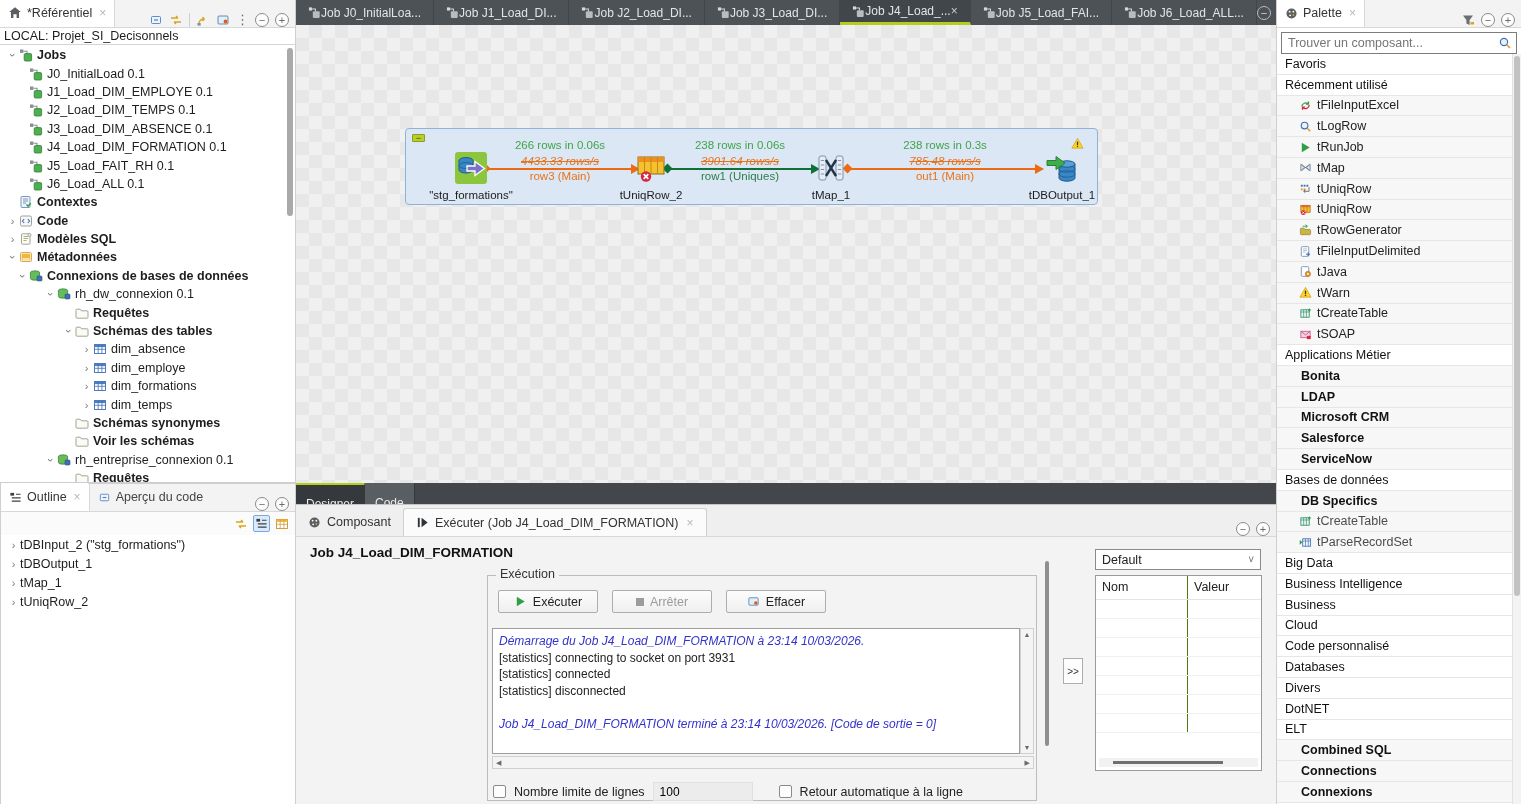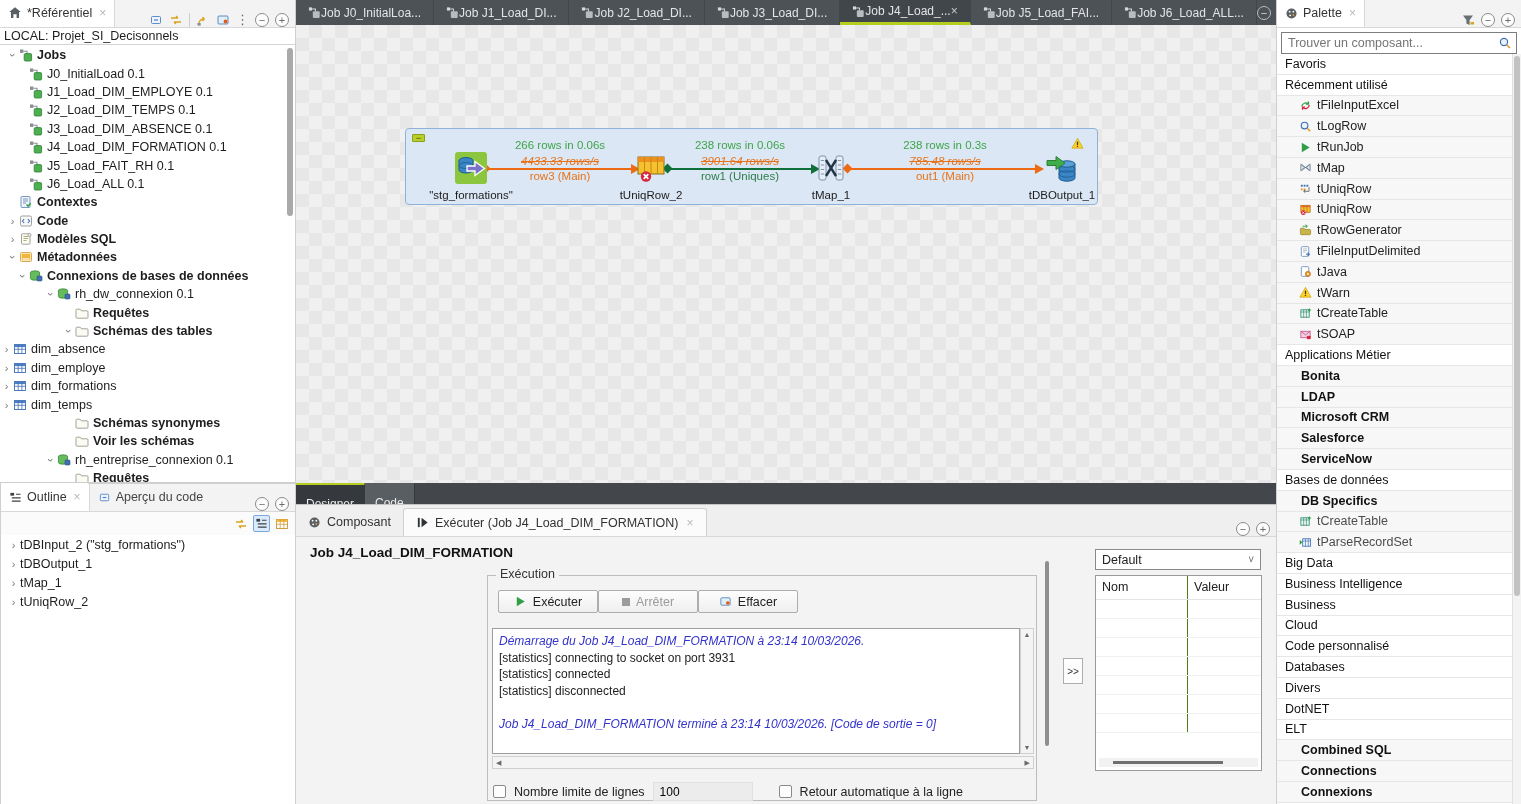--- a/index.html
+++ b/index.html
@@ -23,21 +23,21 @@
   #repo{left:0;top:0;width:296px;height:483px;border-left:none;border-top:none}
   .localrow{height:17px;line-height:17px;padding-left:4px;border-bottom:1px solid #d4d4d4;font-size:12.5px;color:#1d1d1d;background:#fff}
   #tree{position:absolute;top:46px;left:0;right:0;bottom:0;overflow:hidden}
   .trow{height:18.4px;display:flex;align-items:center;white-space:nowrap}
   .trow .chev{width:13px;text-align:center;color:#7a7a7a;font-size:11px;flex:none}
   .chev.exp::before{content:"›";display:inline-block;transform:rotate(90deg)}
   .chev.col::before{content:"›";display:inline-block}
   .trow .ti{flex:none;margin-right:4px}
   .tl{color:#1d1d1d}
   .b7{font-weight:700}.b6{font-weight:600}
-  .lv0{padding-left:6px}.lv1{padding-left:16px}.lv2{padding-left:44px}.lv3{padding-left:62px}.lv4{}
+  .lv0{padding-left:6px}.lv1{padding-left:16px}.lv2{padding-left:44px}.lv3{padding-left:62px}.lv4{padding-left:80px}
   .vscroll{position:absolute;width:6px;border-radius:3px;background:#a9a9a9}
 
   
   #outline{left:0;top:483px;width:296px;height:321px;border-bottom:none}
   .otools{height:23px;display:flex;justify-content:flex-end;align-items:center;gap:5px;padding-right:6px;background:#fbfbfb}
   .selchip{border:1px solid #7aa7e0;background:#dcebfb;border-radius:2px;padding:1px;display:inline-flex}
   .orow{height:19px;display:flex;align-items:center;padding-left:6px}
   .orow .chev{width:13px;text-align:center;color:#7a7a7a;font-size:11px}
 
   
@@ -76,21 +76,21 @@
   #run{left:296px;top:504px;width:980px;height:300px;position:absolute;background:#f3f3f3;border-top:1px solid #c4c4c4}
   .runhead{height:32px;background:#efefef;border-bottom:1px solid #d8d8d8;display:flex;align-items:flex-end}
   .rtab{display:flex;align-items:center;gap:6px;height:28px;padding:0 12px;font-size:12.5px;color:#333}
   .rtab.active{background:#fbfbfb;border:1px solid #cfcfcf;border-bottom:none;border-top-left-radius:3px;border-top-right-radius:3px}
   #runtitle{position:absolute;left:14px;top:40px;font-size:13.5px;font-weight:700;color:#111}
   #runmenu{position:absolute;left:9px;top:70px;width:178px;border-top:1px solid #d9d9d9}
   .mitem{height:22.5px;line-height:22.5px;padding-left:8px;border-bottom:1px solid #dedede;background:#f1f1f1;color:#222}
   .mitem.sel{background:#d7d7d7;font-weight:700}
   #fieldset{position:absolute;left:191px;top:70px;width:550px;height:226px;border:1px solid #bdbdbd}
   #legend{position:absolute;left:8px;top:-9px;background:#f3f3f3;padding:0 4px;font-size:12.5px;color:#333}
-  .btnrow{position:absolute;left:10px;top:14px;display:flex;}
+  .btnrow{position:absolute;left:10px;top:14px;display:flex;gap:14px}
   .btn{display:flex;align-items:center;justify-content:center;gap:6px;width:100px;height:23px;background:linear-gradient(#fdfdfd,#efefef);border:1px solid #adadad;border-radius:2px;font-size:12.5px;color:#222;font-family:"Liberation Sans",sans-serif}
   .btn.dis{color:#9c9c9c}
   .sqicon{width:8px;height:8px;background:#9c9c9c;display:inline-block}
   #console{position:absolute;left:4px;top:52px;width:528px;height:126px;background:#fff;border:1px solid #9e9e9e;padding:4px 6px;font-size:12px;line-height:16.5px;overflow:hidden}
   .cline.blue{color:#3333cc;font-style:italic}
   .cline{min-height:16.5px;white-space:nowrap}
   #cvscroll{position:absolute;left:532px;top:52px;width:14px;height:126px;border:1px solid #d0d0d0;background:#f4f4f4;display:flex;flex-direction:column;justify-content:space-between;align-items:center;font-size:7px;color:#6a6a6a;padding:2px 0}
   #chscroll{position:absolute;left:4px;top:180px;width:542px;height:13px;border:1px solid #d0d0d0;background:#f4f4f4;display:flex;justify-content:space-between;align-items:center;font-size:7px;color:#6a6a6a;padding:0 3px}
   .ckrow{position:absolute;left:5px;top:206px;display:flex;align-items:center;gap:8px;font-size:12.5px;width:540px}
   .ckbox{width:13px;height:13px;border:1px solid #8a8a8a;background:#fdfdfd;border-radius:2px;flex:none}

